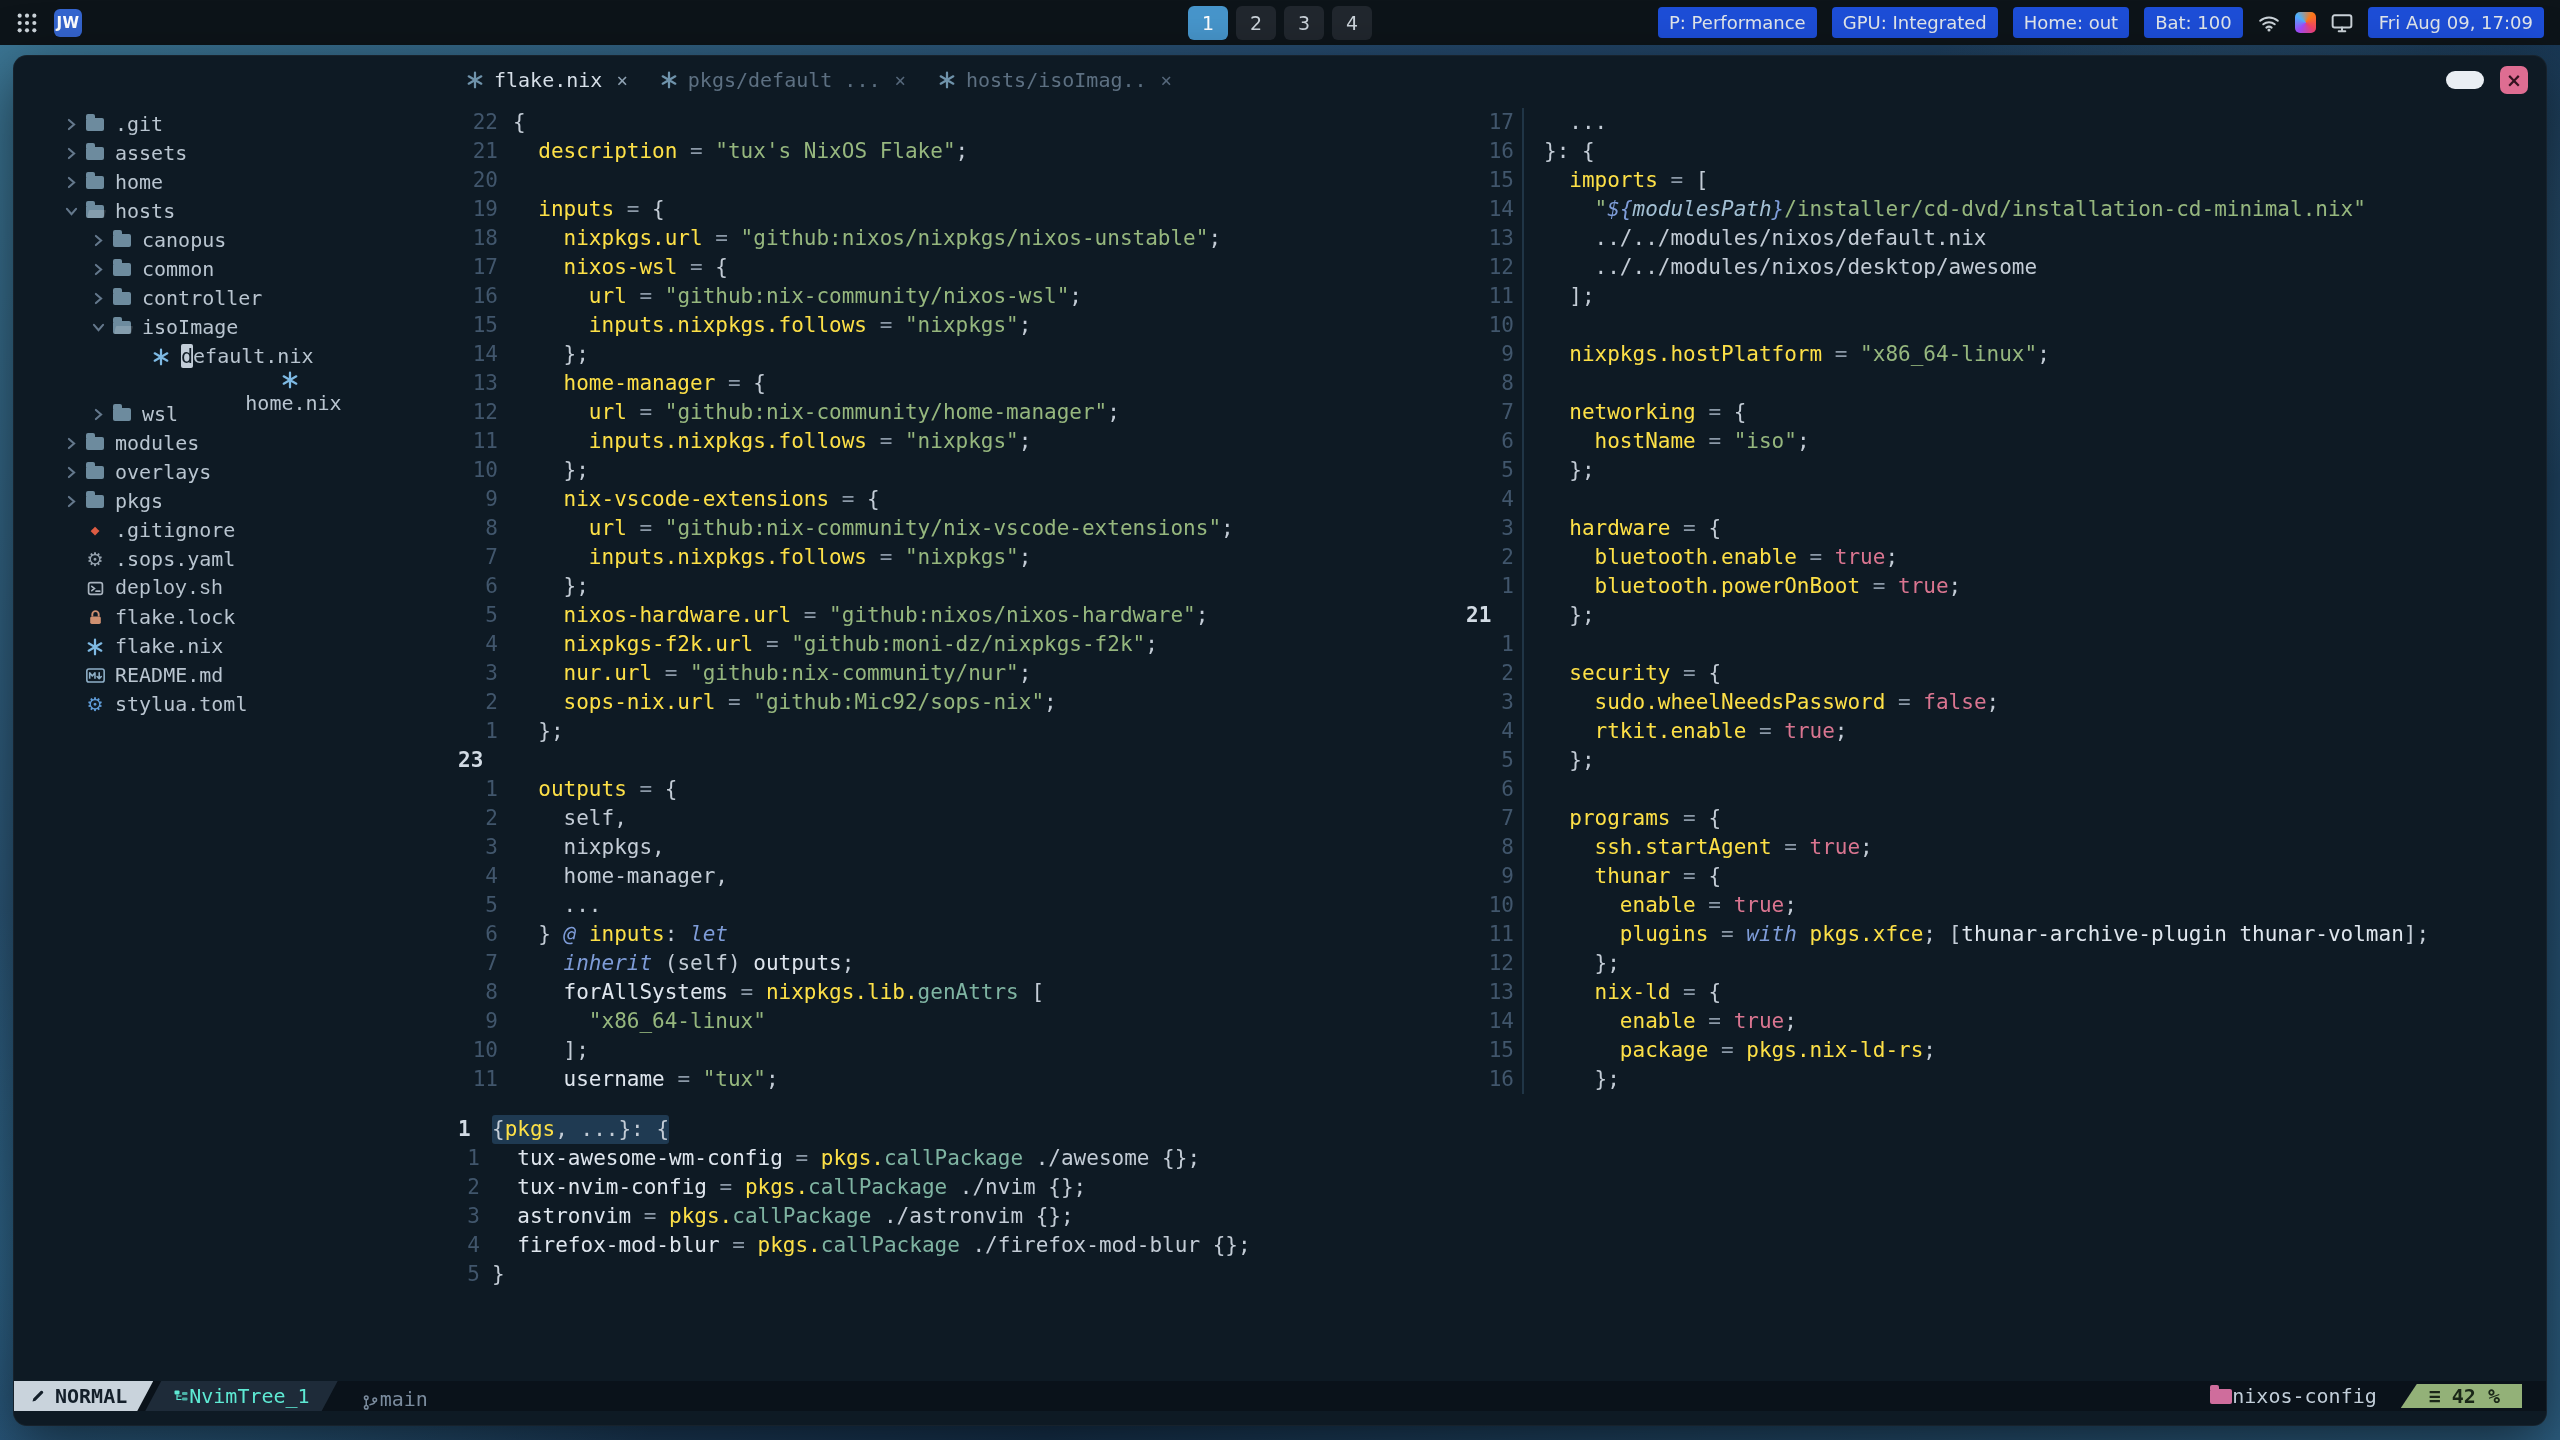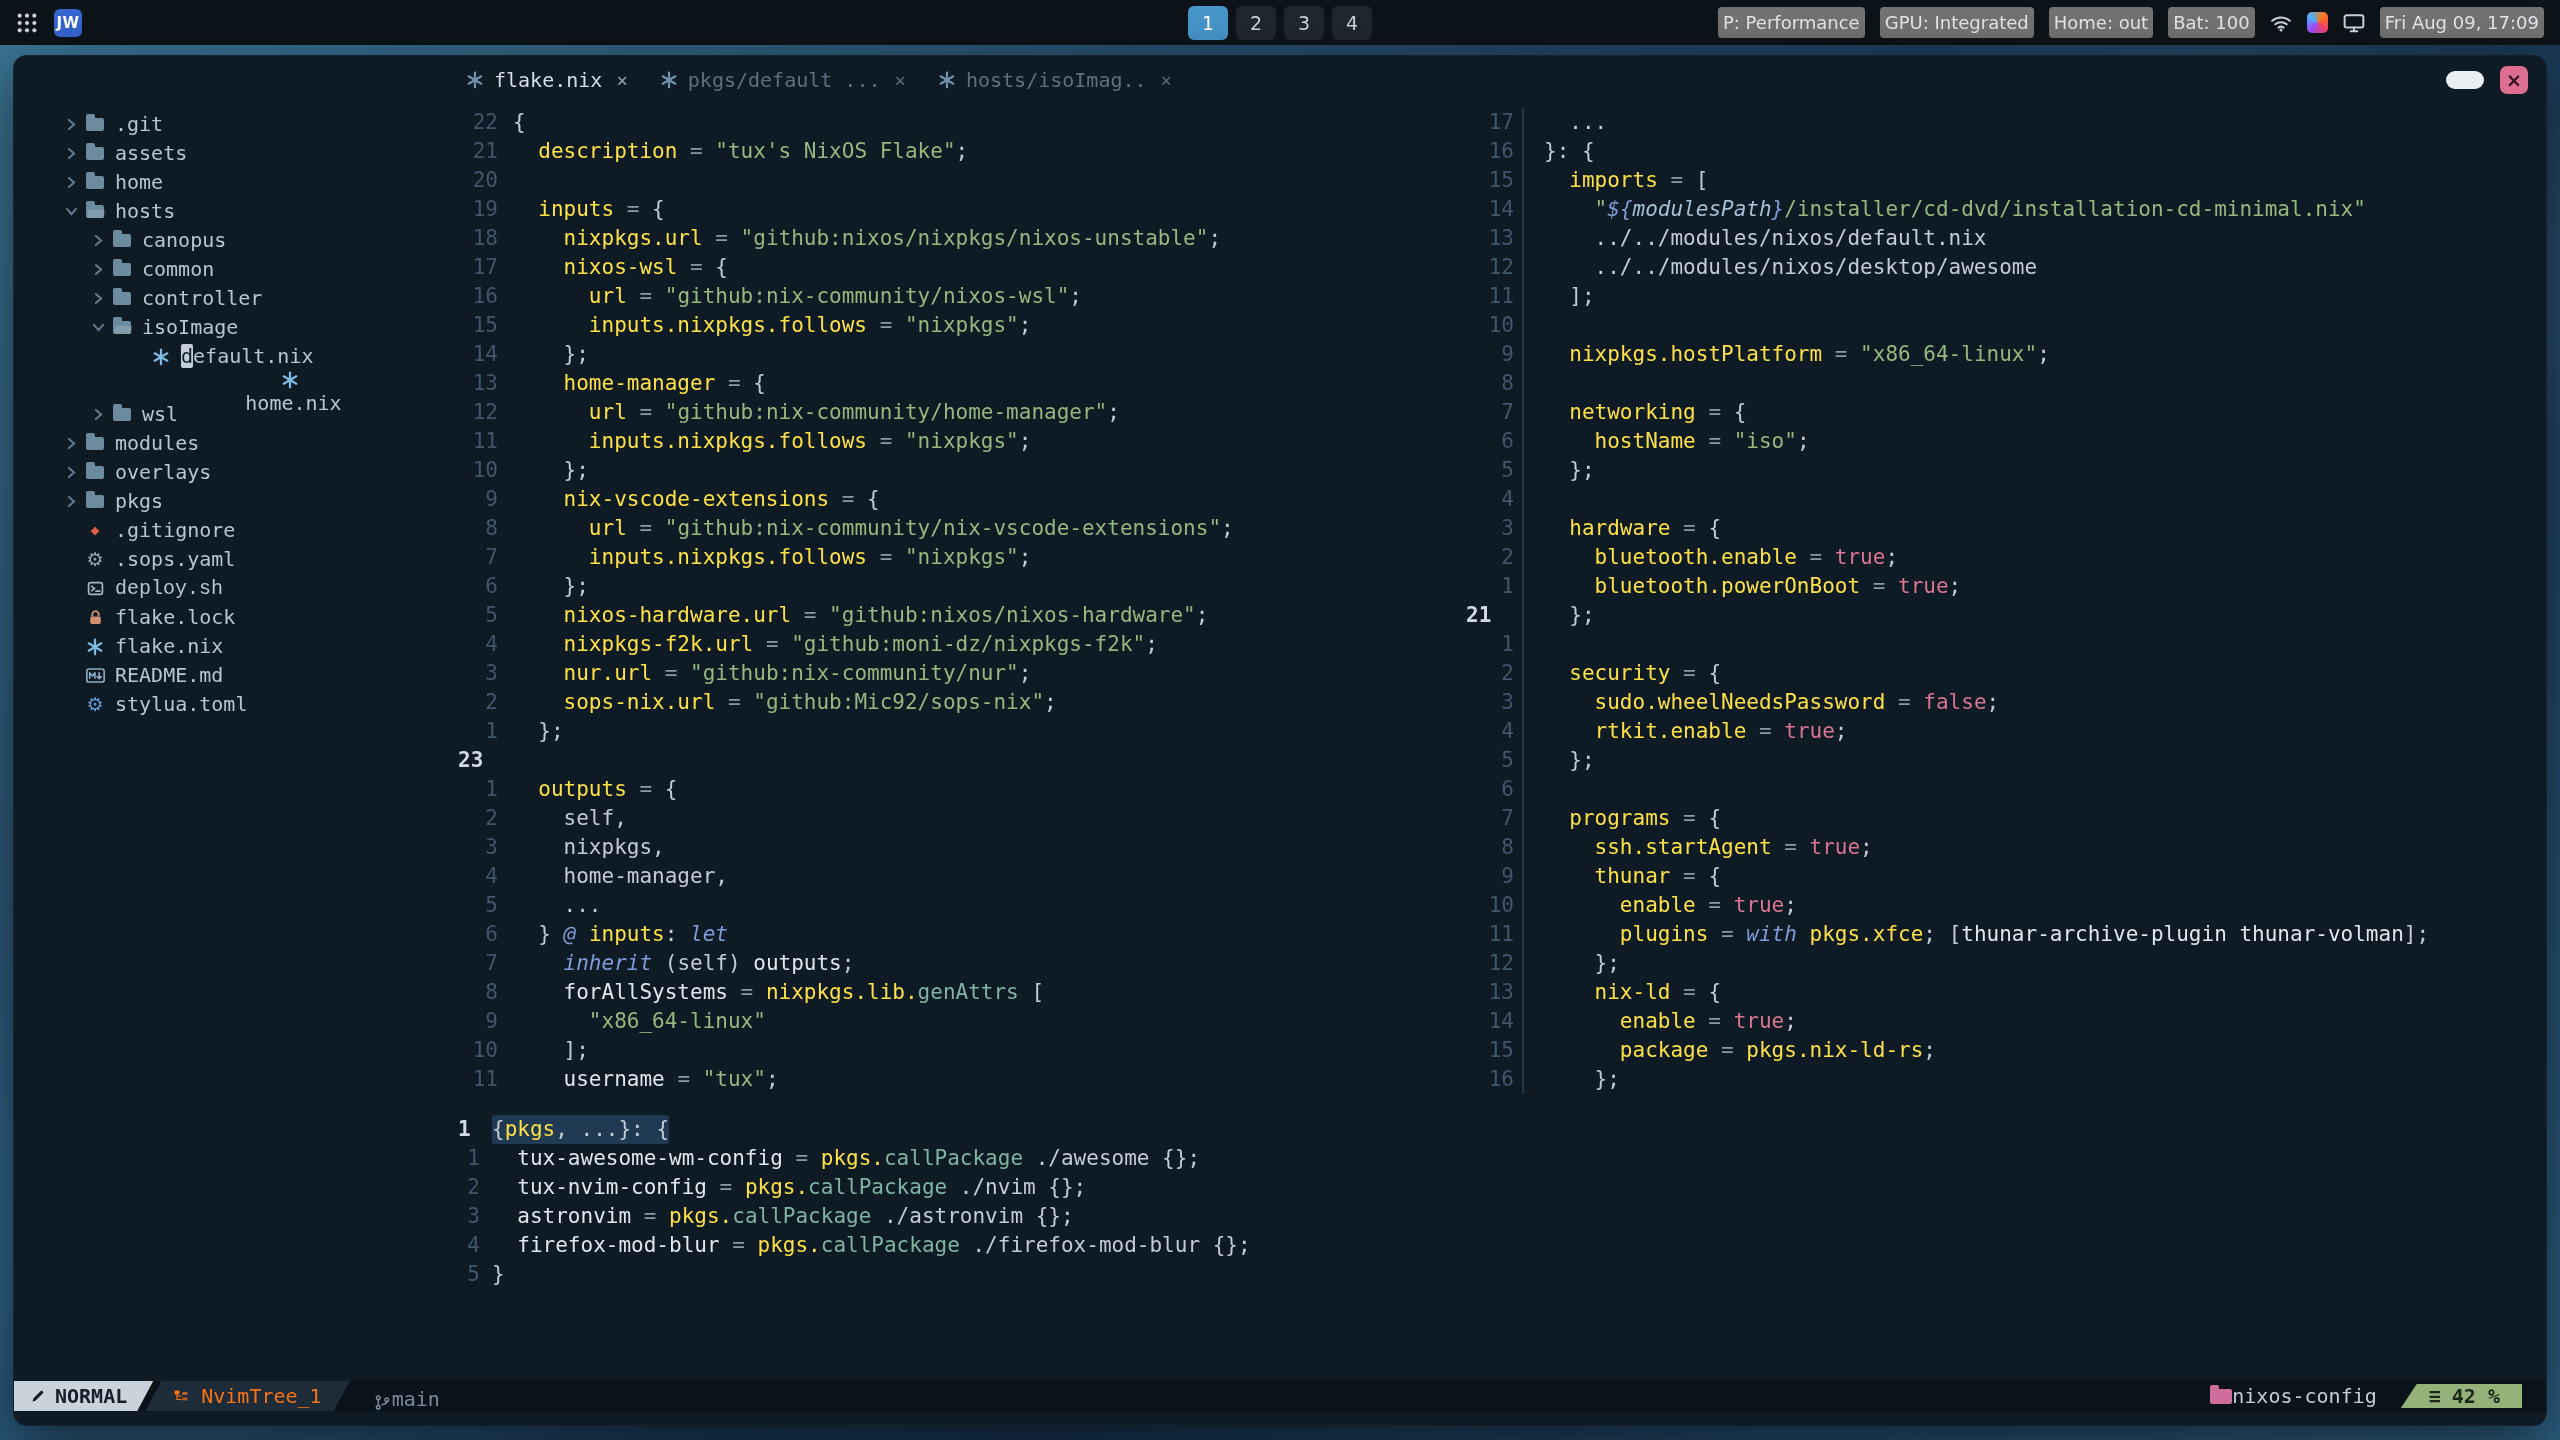--- a/index.html
+++ b/index.html
@@ -18,21 +18,21 @@
   .tb-left{display:flex;align-items:center;gap:16px}
   .tb-icon{display:inline-flex;align-items:center;justify-content:center;color:#ccd4da}
   .logo{width:28px;height:28px;border-radius:6px;background:#3565cf;color:#fff;
     display:inline-flex;align-items:center;justify-content:center;font-size:15px;font-weight:bold;letter-spacing:.5px}
   .tb-ws{position:absolute;left:50%;top:0;height:45px;transform:translateX(-50%);
     display:flex;align-items:center;gap:8px}
   .ws{width:40px;height:34px;border-radius:6px;background:#21272e;color:#ccd4db;border:none;
     display:flex;align-items:center;justify-content:center;font-size:19px;font-family:"DejaVu Sans",sans-serif}
   .ws.active{background:#4796cc;color:#fff}
   .tb-right{margin-left:auto;display:flex;align-items:center;gap:15px}
-  .chip{background:#737373;border-radius:4px;padding:5px 5px;font-size:18px;color:#e2e7eb;white-space:nowrap}
+  .chip{background:#1d4ed8;border-radius:4px;padding:5px 11px;font-size:18px;color:#e2e7eb;white-space:nowrap}
   .tray-color{width:21px;height:21px;border-radius:5px;
     background:conic-gradient(from 40deg,#ff7a18,#f5426c,#a24bff,#4bb3ff,#ff7a18)}
   
   .window{position:absolute;left:13px;top:55px;width:2534px;height:1371px;background:#0e1a24;
     border-radius:14px;box-shadow:0 18px 60px rgba(0,0,0,.55);overflow:hidden;border:1px solid rgba(255,255,255,.04)}
   
   .tabline{position:relative;height:48px;display:flex;align-items:center;padding-left:452px}
   .tabs{display:flex;gap:32px}
   .tab{display:flex;align-items:center;gap:10px;color:#5d7082;font:20px "DejaVu Sans Mono",monospace;cursor:default}
   .tab.active{color:#d6dfe8}
@@ -75,21 +75,21 @@
   .tk-bl{color:#d97590}
   .tk-kw{color:#7e9cd8;font-style:italic}
   .tk-fn{color:#7fb4a2}
   .tk-itl{color:#a3c0d4;font-style:italic}
   
   .statusline{position:absolute;left:0;right:0;top:1325px;height:30px;background:#0a121a;
     display:flex;align-items:stretch;font:20px "DejaVu Sans Mono",monospace;padding-right:24px}
   .seg{display:flex;align-items:center}
   .seg-mode{background:#c9d3dc;color:#141f2a;font-weight:bold;padding:0 26px 0 16px;gap:9px;
     clip-path:polygon(0 0,100% 0,calc(100% - 16px) 100%,0 100%)}
-  .seg-buf{background:#1e2b39;color:#f97316;margin-left:-8px;padding:13px 28px;gap:12px;
+  .seg-buf{background:#1e2b39;color:#5eead4;margin-left:-8px;padding:13px 28px;gap:0;
     clip-path:polygon(16px 0,100% 0,calc(100% - 16px) 100%,0 100%)}
   .branch{display:flex;align-items:flex-end;gap:1px;color:#7b8c9e;margin-left:24px}
   .sl-right{margin-left:auto;display:flex;align-items:center;gap:14px}
   .proj{display:flex;align-items:center;color:#c2ced9}
   .seg-scroll{background:#93b178;color:#1a2718;font-weight:bold;padding:0 22px 0 28px;gap:11px;margin-left:10px;
     clip-path:polygon(16px 0,100% 0,100% 100%,0 100%)}
   .mode-icon,.buf-icon,.branch-icon{display:inline-flex}
 </style>
 </head>
 <body>

